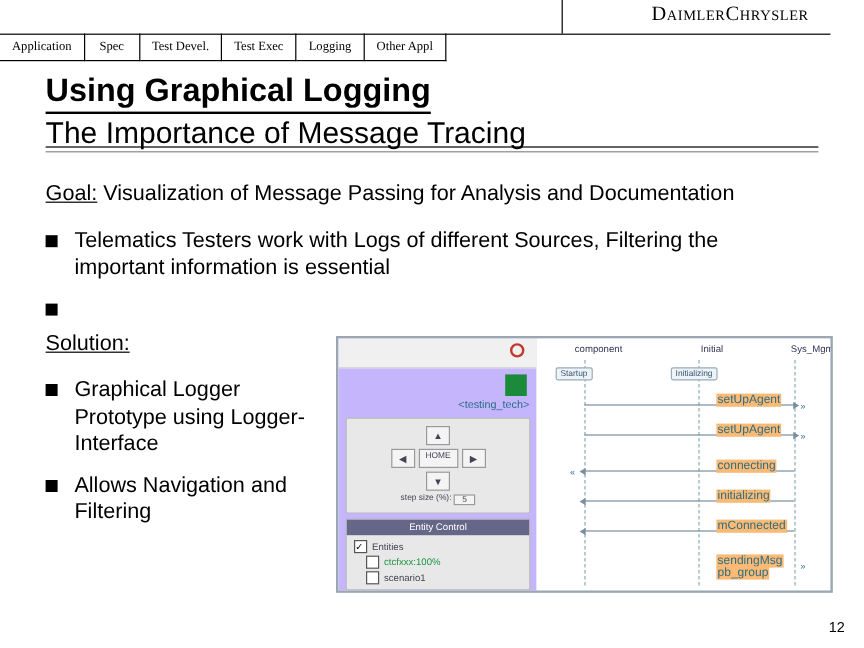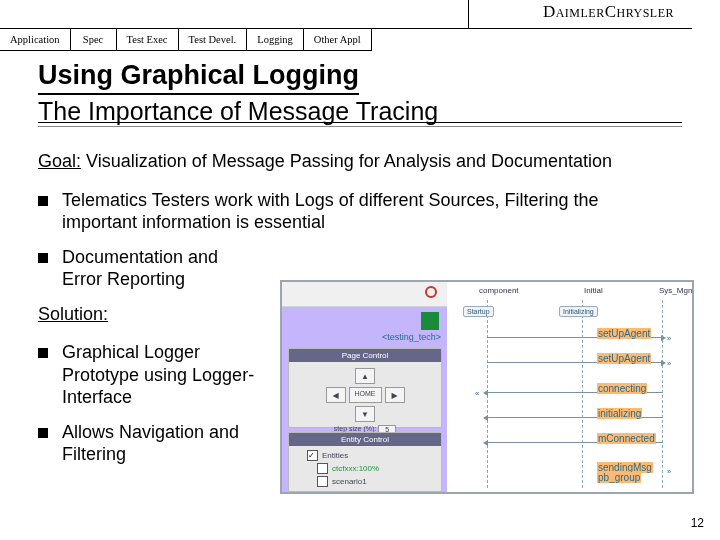--- a/index.html
+++ b/index.html
@@ -291,22 +291,22 @@
 <body>
 
 <div class="topbar">
   <div class="divider-vert" style="left:468px"></div>
   <div class="logo">DaimlerChrysler</div>
 </div>
 
 <div class="tabs">
   <div class="tab">Application</div>
   <div class="tab">Spec</div>
+  <div class="tab">Test Devel.</div>
   <div class="tab">Test Exec</div>
-  <div class="tab">Test Devel.</div>
   <div class="tab">Logging</div>
   <div class="tab">Other Appl</div>
 </div>
 
 <div class="title-block">
   <div class="title-main">Using Graphical Logging</div>
   <div class="title-sub">The Importance of Message Tracing</div>
 </div>
 <div class="sub-rule1"></div>
 <div class="sub-rule2"></div>
@@ -316,21 +316,20 @@
     <span class="goal-label">Goal:</span><span> Visualization of Message Passing for Analysis and Documentation</span>
   </div>
 
   <div class="bullets">
     <div class="bullet">
       <div class="sq"></div>
       <div class="text" style="width:560px">Telematics Testers work with Logs of different Sources, Filtering the important information is essential</div>
     </div>
     <div class="bullet narrow">
       <div class="sq"></div>
-      <div class="text">Documentation and Error Reporting</div>
     </div>
   </div>
 
   <div class="solution-label">Solution:</div>
 
   <div class="bullets">
     <div class="bullet narrow">
       <div class="sq"></div>
       <div class="text">Graphical Logger Prototype using Logger-Interface</div>
     </div>
@@ -343,21 +342,20 @@
 
 <div class="figure">
   <div class="fig-left">
     <div class="topbar2">
       <div class="red-circle"></div>
     </div>
     <div class="green-hex"></div>
     <div class="tag">&lt;testing_tech&gt;</div>
 
     <div class="panel" style="top:66px;height:78px">
-      <div class="panel-hdr">Page Control</div>
       <div class="panel-body">
         <div style="width:100%;display:flex;justify-content:center">
           <div class="arrow-btn">▲</div>
         </div>
         <div style="width:100%;display:flex;justify-content:center;gap:3px">
           <div class="arrow-btn">◀</div>
           <div class="btn">HOME</div>
           <div class="arrow-btn">▶</div>
         </div>
         <div style="width:100%;display:flex;justify-content:center">
@@ -365,21 +363,21 @@
         </div>
         <div style="width:100%;display:flex;justify-content:center;gap:2px;font-size:7px">
           <span>step size (%):</span>
           <span class="btn" style="padding:0 6px">5</span>
         </div>
       </div>
     </div>
 
     <div class="panel" style="top:150px">
       <div class="panel-hdr">Entity Control</div>
-      <div style="padding:3px 14px">
+      <div style="padding:3px 2px">
         <div class="entity-row">
           <div class="cb checked"></div>
           <span>Entities</span>
         </div>
         <div class="entity-row" style="padding-left:14px">
           <div class="cb"></div>
           <span style="color:#1a9641">ctcfxxx:100%</span>
         </div>
         <div class="entity-row" style="padding-left:14px">
           <div class="cb"></div>

